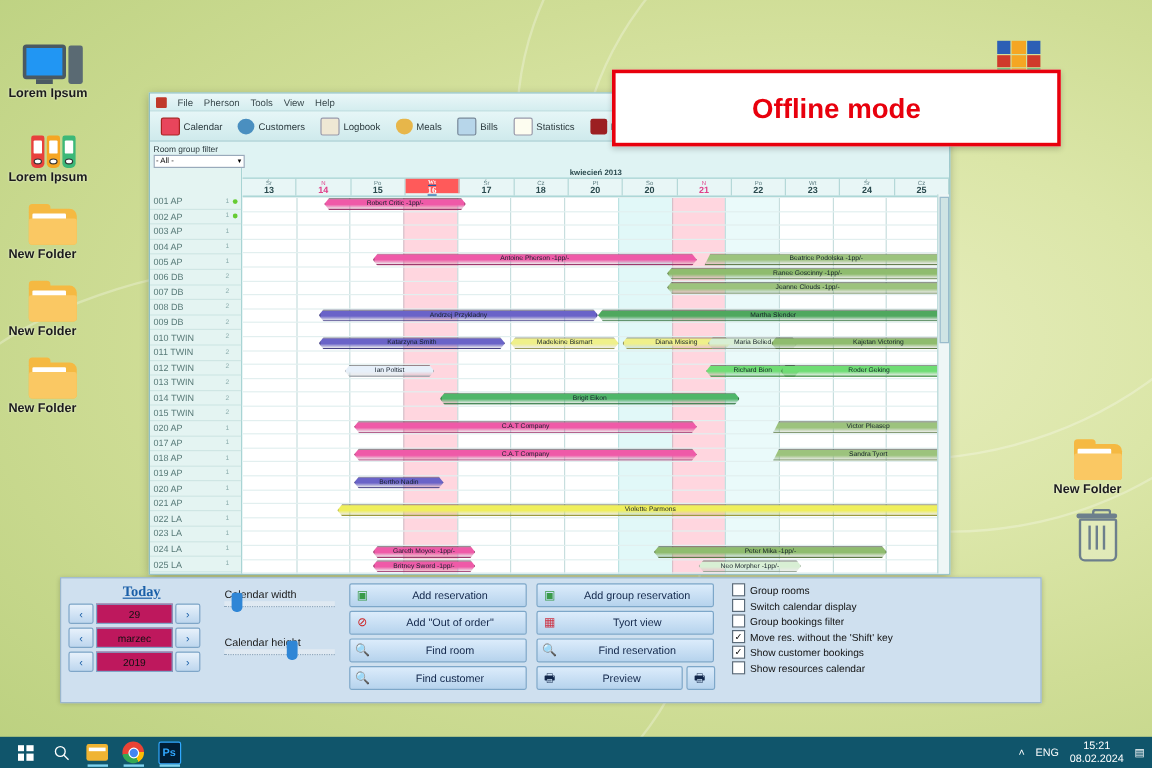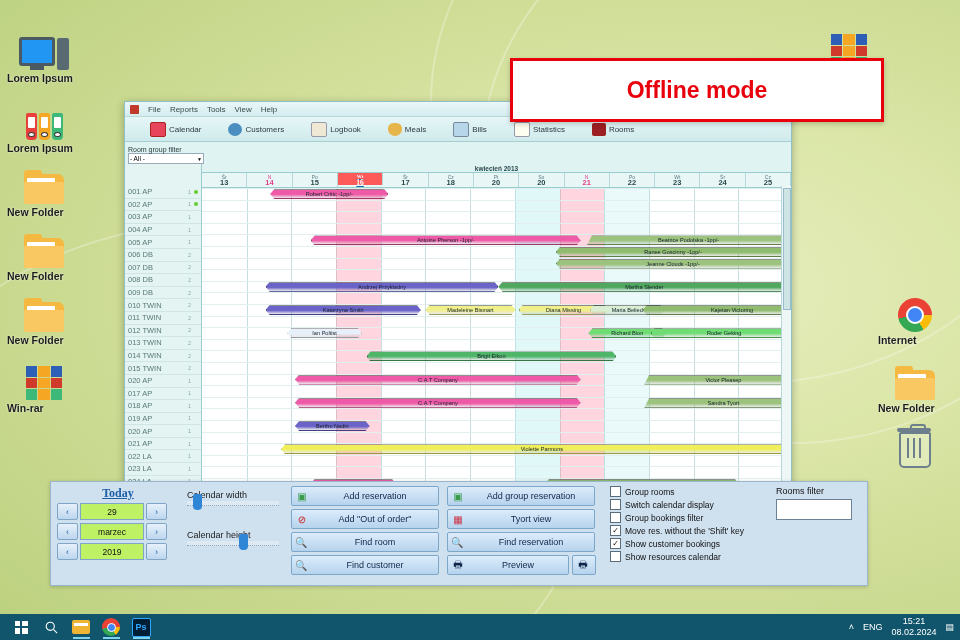--- a/index.html
+++ b/index.html
@@ -40,27 +40,27 @@
     background:conic-gradient(from -30deg,#ea4335 0 33%,#fbbc05 33% 50%,#34a853 50% 80%,#ea4335 80% 100%);
     display:flex;align-items:center;justify-content:center;}
   .chrome i{width:14px;height:14px;border-radius:50%;background:#4285f4;border:2px solid #fff;display:block;}
 
   .bin{width:28px;height:32px;border:2px solid #6d7f8c;border-radius:2px 2px 5px 5px;position:relative;background:rgba(255,255,255,.25);}
   .bin:before{content:"";position:absolute;top:-6px;left:-4px;width:34px;height:4px;background:#6d7f8c;border-radius:2px;}
   .bin:after{content:"";position:absolute;top:-10px;left:9px;width:12px;height:4px;border:2px solid #6d7f8c;border-bottom:none;border-radius:3px 3px 0 0;}
   .binline{position:absolute;top:4px;width:2px;height:20px;background:#6d7f8c;}
 
   
-  #app{position:absolute;left:124px;top:101px;width:666px;height:400px;
+  #app{position:absolute;left:124px;top:77px;width:666px;height:400px;
     background:#dff3f3;border:1px solid #8fc0c4;box-shadow:0 2px 8px rgba(0,0,0,.28);
     font-size:8px;overflow:hidden;}
   .menubar{height:14px;background:linear-gradient(#eaf7f8,#d4edef);display:flex;align-items:center;gap:9px;padding:0 5px;border-bottom:1px solid #b9dadd;}
   .menubar .mico{width:9px;height:9px;background:#c0392b;border-radius:1px;}
   .menubar span{font-size:8px;color:#3a4a4e;}
-  .toolbar{height:24px;background:linear-gradient(#e6f6f7,#cfeaec);display:flex;align-items:center;gap:17px;padding:0 20px;border-bottom:1px solid #a9ced2;}
+  .toolbar{height:24px;background:linear-gradient(#e6f6f7,#cfeaec);display:flex;align-items:center;gap:3px;padding:0 4px;border-bottom:1px solid #a9ced2;}
   .tbtn{display:flex;align-items:center;gap:3px;padding:2px 5px;border-radius:2px;}
   .tbtn .ic{width:14px;height:13px;border-radius:2px;display:block;}
   .tbtn span{font-size:8px;color:#2c3a3e;}
 
   .filterbar{height:22px;display:flex;align-items:flex-end;}
   .fg{width:76px;padding-left:3px;}
   .fg .ttl{font-size:7px;color:#2c3a3e;}
   .fg .sel{height:9px;background:#fff;border:1px solid #9ab;font-size:6.5px;display:flex;justify-content:space-between;align-items:center;padding:0 1px;}
   .fg .sel b{font-size:5px;}
 
@@ -102,21 +102,21 @@
   
   #panel{position:absolute;left:50px;top:481px;width:818px;height:105px;
     background:#cfe0ef;border:1px solid #9ab6cc;box-shadow:0 1px 4px rgba(0,0,0,.2);
     display:flex;padding:4px 6px;box-sizing:border-box;gap:8px;}
   .pcol{display:flex;flex-direction:column;}
   .today{color:#1a5fa8;font-size:12px;font-weight:bold;text-decoration:underline;text-align:center;
     font-family:"Liberation Serif",serif;margin-bottom:2px;}
   .spin{display:flex;align-items:center;margin-bottom:3px;}
   .spin .ar{width:19px;height:15px;background:linear-gradient(#e7f1fb,#bdd6ee);border:1px solid #7fa6c8;
     color:#1a5fa8;font-size:9px;display:flex;align-items:center;justify-content:center;border-radius:2px;}
-  .spin .val{width:62px;height:15px;background:#bef264;border:1px solid #7fa6c8;margin:0 2px;
+  .spin .val{width:62px;height:15px;background:#be185d;border:1px solid #7fa6c8;margin:0 2px;
     font-size:8.5px;display:flex;align-items:center;justify-content:center;color:#111;}
   .sl{margin-bottom:2px;}
   .sl .t{font-size:9px;color:#1b1b1b;margin-bottom:1px;}
   .sl .track{width:92px;height:4px;background:#dfe9f2;border-bottom:1px dotted #8fa8bd;position:relative;}
   .sl .knob{position:absolute;top:-7px;width:9px;height:16px;background:#2f86d6;border-radius:2px 2px 4px 4px;}
   .btn{width:146px;height:18px;background:linear-gradient(#dcecfb,#b6d3ed);border:1px solid #7da7c9;
     border-radius:2px;display:flex;align-items:center;margin-bottom:3px;font-size:9px;color:#11264a;}
   .btn .bi{width:20px;text-align:center;font-size:10px;}
   .btn .bt{flex:1;text-align:center;}
   .btn.sm{width:22px;}
@@ -198,62 +198,38 @@
       <div class="fold">
           <div class="back"></div>
           <div class="tab"></div>
           <div class="paper"></div>
           <div class="front"></div>
         </div>
     </div>
     <div class="lbl">New Folder</div>
   </div>
 
-  <div class="dicon" style="left:7px;top:352px;">
-    <div class="glyph">
-      <div class="rar">
-        <i style="background:#2c5fb5;display:block"></i>
-          <i style="background:#f5a623;display:block"></i>
-          <i style="background:#2c5fb5;display:block"></i>
-        <i style="background:#d03a2b;display:block"></i>
-          <i style="background:#f5a623;display:block"></i>
-          <i style="background:#d03a2b;display:block"></i>
-        <i style="background:#3cb878;display:block"></i>
-          <i style="background:#f5a623;display:block"></i>
-          <i style="background:#3cb878;display:block"></i>
-      </div>
-    </div>
-    <div class="lbl">Win-rar</div>
-  </div>
 
   <div class="dicon" style="left:812px;top:20px;">
     <div class="glyph">
       <div class="rar">
         <i style="background:#2c5fb5;display:block"></i>
           <i style="background:#f5a623;display:block"></i>
           <i style="background:#2c5fb5;display:block"></i>
         <i style="background:#d03a2b;display:block"></i>
           <i style="background:#f5a623;display:block"></i>
           <i style="background:#d03a2b;display:block"></i>
         <i style="background:#3cb878;display:block"></i>
           <i style="background:#f5a623;display:block"></i>
           <i style="background:#3cb878;display:block"></i>
       </div>
     </div>
   </div>
 
 
-  <div class="dicon" style="left:878px;top:284px;">
-    <div class="glyph">
-      <div class="chrome">
-          <i></i>
-        </div>
-    </div>
-    <div class="lbl">Internet</div>
-  </div>
 
   <div class="dicon" style="left:878px;top:352px;">
     <div class="glyph">
       <div class="fold">
           <div class="back"></div>
           <div class="tab"></div>
           <div class="paper"></div>
           <div class="front"></div>
         </div>
     </div>
@@ -268,21 +244,21 @@
           <div class="binline" style="left:18px"></div>
         </div>
     </div>
   </div>
 
   <div id="app">
 
     <div class="menubar">
       <div class="mico"></div>
       <span>File</span>
-      <span>Reports</span>
+      <span>Pherson</span>
       <span>Tools</span>
       <span>View</span>
       <span>Help</span>
     </div>
 
     <div class="toolbar">
       <div class="tbtn">
         <span class="ic" style="background:#e8455c;border:1px solid #a22;"></span>
         <span>Calendar</span>
         </div>
@@ -747,24 +723,20 @@
       <div class="ckrow">
         <span class="ck">✓</span>
         <span>Show customer bookings</span>
         </div>
       <div class="ckrow">
         <span class="ck"></span>
         <span>Show resources calendar</span>
         </div>
     </div>
 
-    <div class="pcol rf" style="margin-left:24px;">
-      <div class="t">Rooms filter</div>
-      <input class="inp" value="" style="">
-    </div>
   </div>
 
   <div id="taskbar">
     <div class="tk">
       <div class="winlogo">
           <i></i>
           <i></i>
           <i></i>
           <i></i>
         </div>

